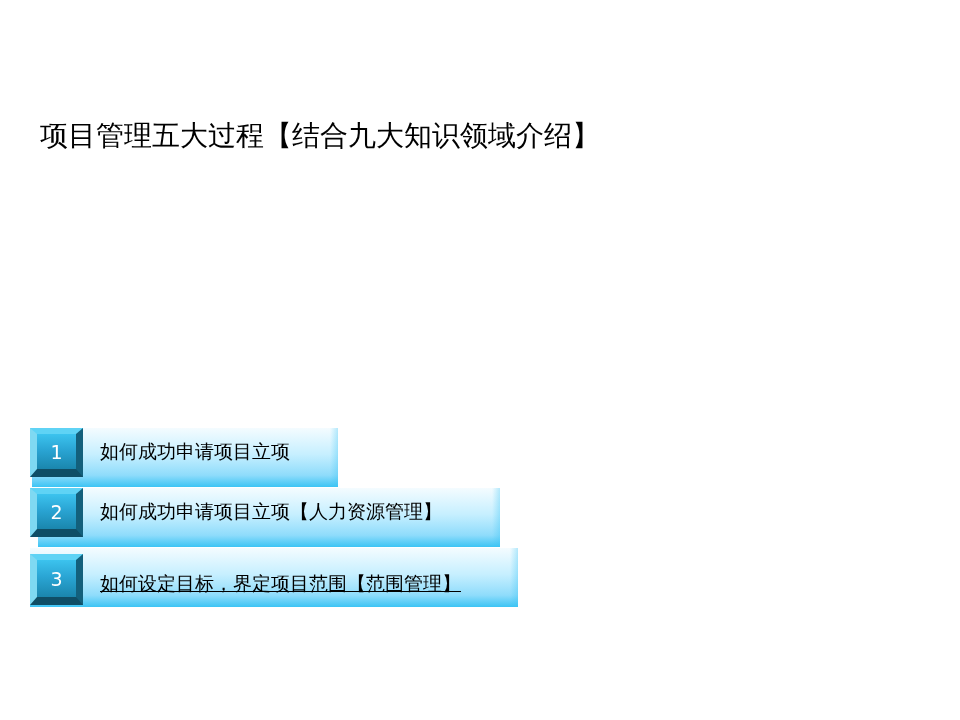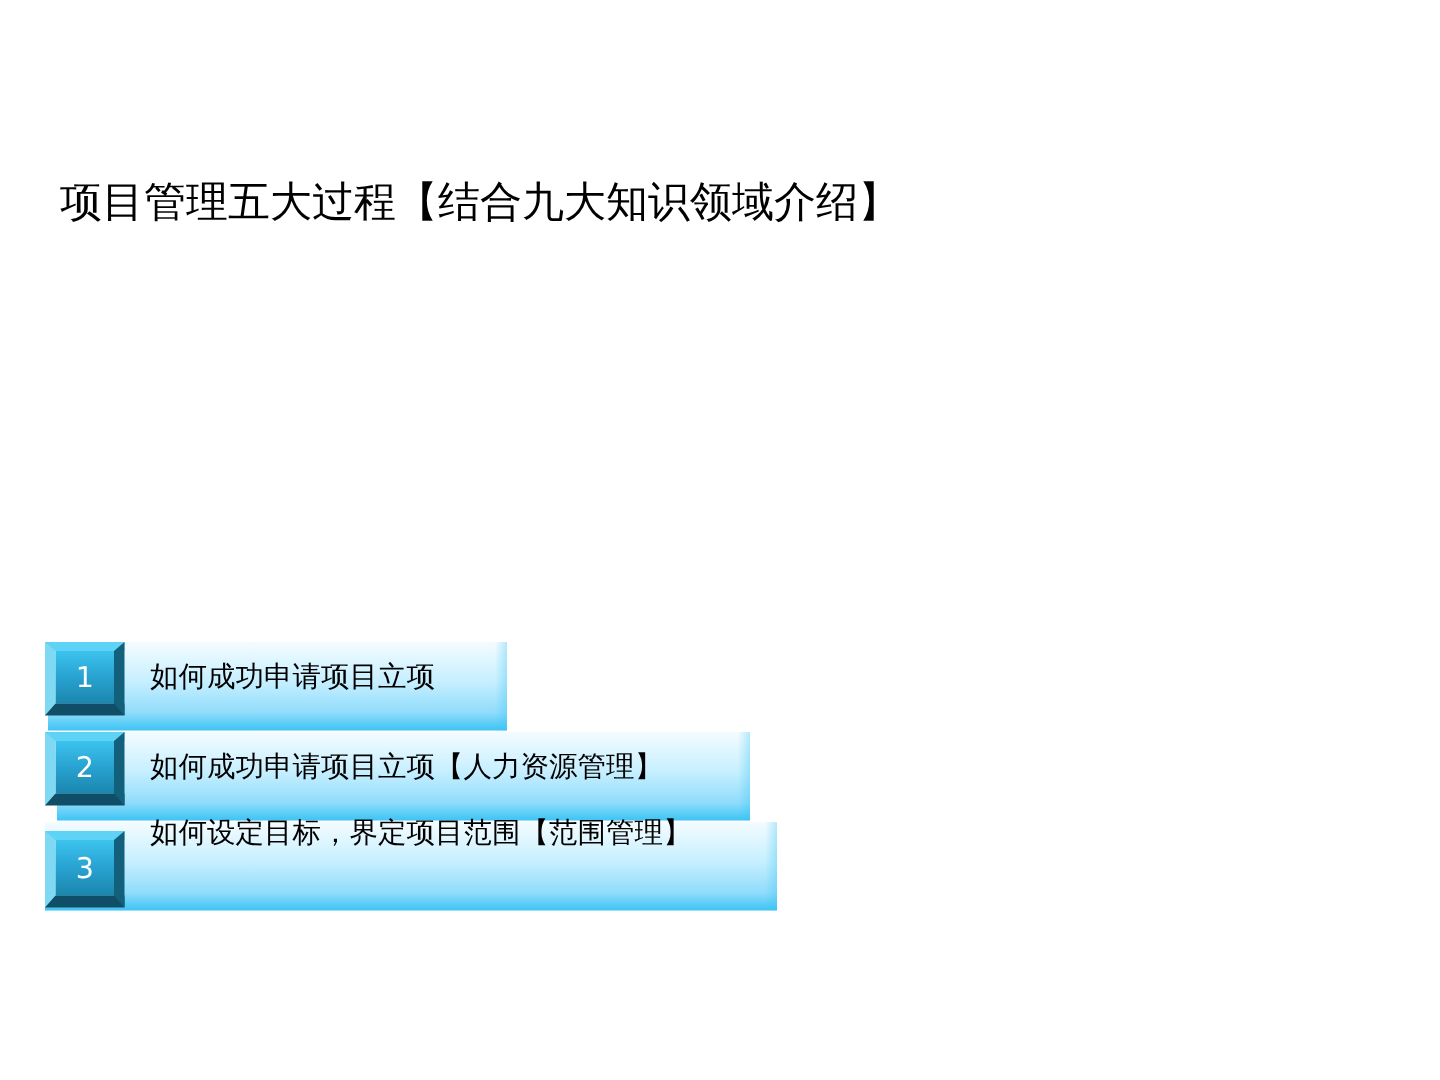--- a/index.html
+++ b/index.html
@@ -16,21 +16,20 @@
     }
     .slide-title {
       position: absolute;
       left: 40px;
       top: 116px;
       font-size: 28px;
       color: #000000;
       letter-spacing: 0px;
       white-space: nowrap;
       line-height: 40px;
-      font-family: Liberation Serif, serif;
     }
     .bar {
       position: absolute;
       background: linear-gradient(180deg, #f4fcff 0%, #c6efff 45%, #8fdcfb 80%, #3cc4f4 100%);
     }
     .bar::after {
       content: "";
       position: absolute;
       right: 0; top: 0; bottom: 0;
       width: 8px;
@@ -78,13 +77,13 @@
 <div class="bar" style="left:38px; top:488px; width:462px; height:59px;"></div>
 <div class="num-box" style="left:30px; top:488px;">
   <span>2</span>
 </div>
 <div class="item-text" style="left:100px; top:498px;">如何成功申请项目立项【人力资源管理】</div>
 
 <div class="bar" style="left:30px; top:548px; width:488px; height:59px;"></div>
 <div class="num-box" style="left:30px; top:554px; height:51px;">
   <span>3</span>
 </div>
-<div class="item-text" style="left:100px; top:542px;">如何设定目标，界定项目范围【范围管理】</div>
+<div class="item-text" style="left:100px; top:570px;text-decoration:underline;">如何设定目标，界定项目范围【范围管理】</div>
 
 </body></html>

